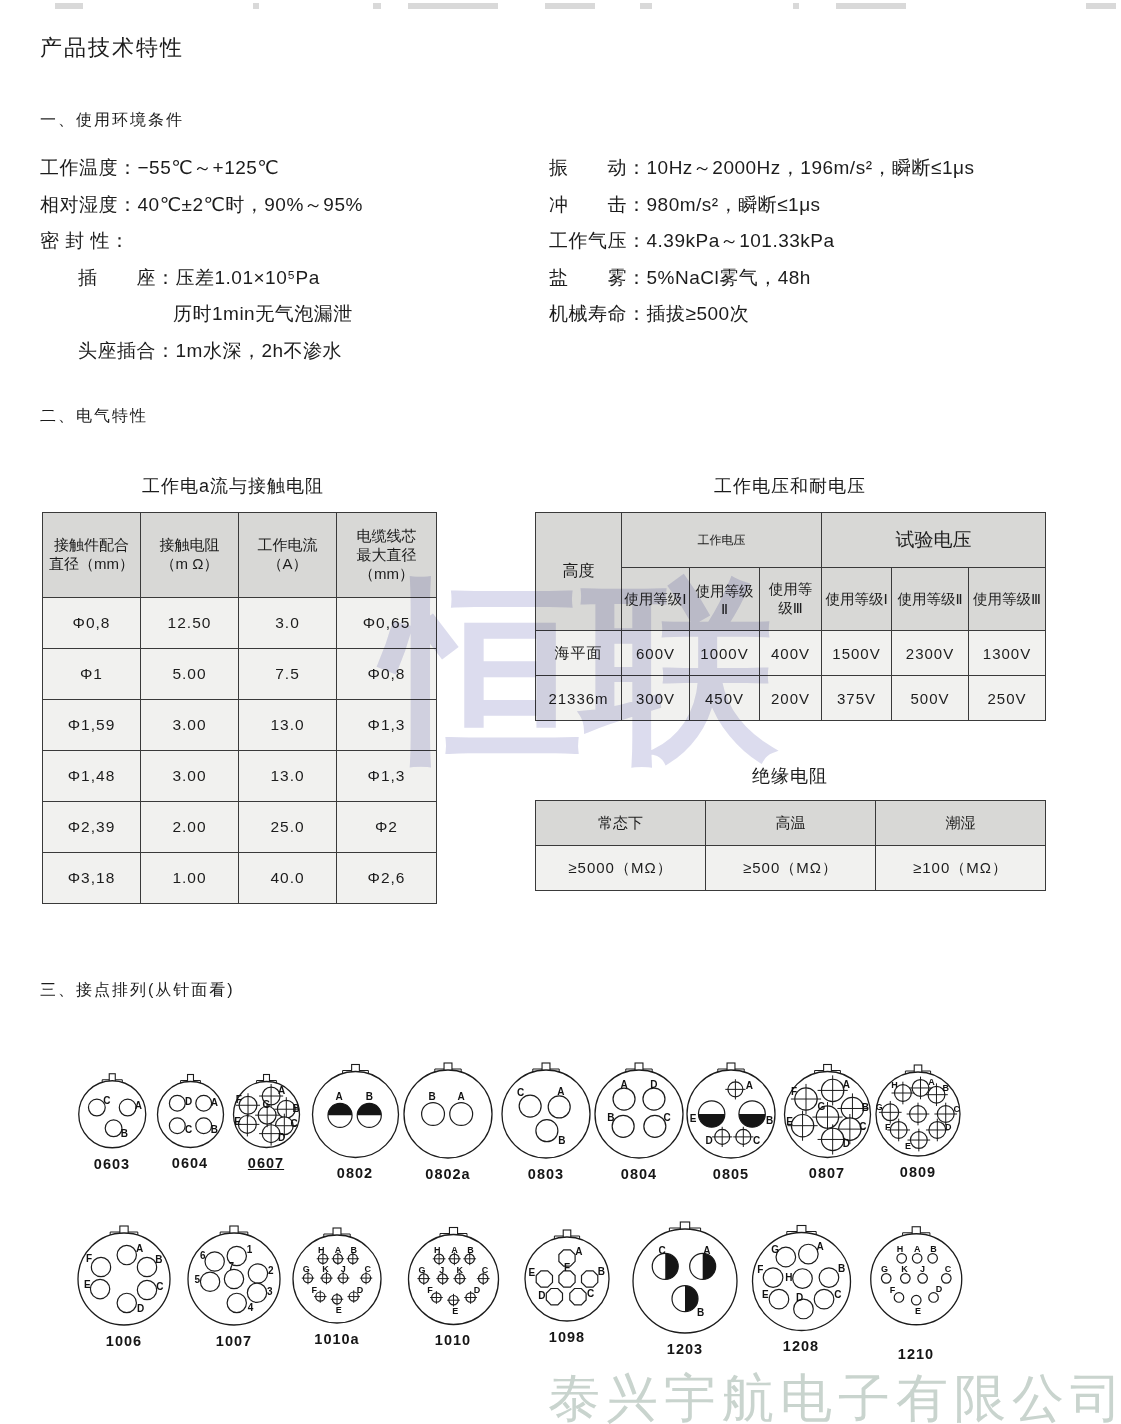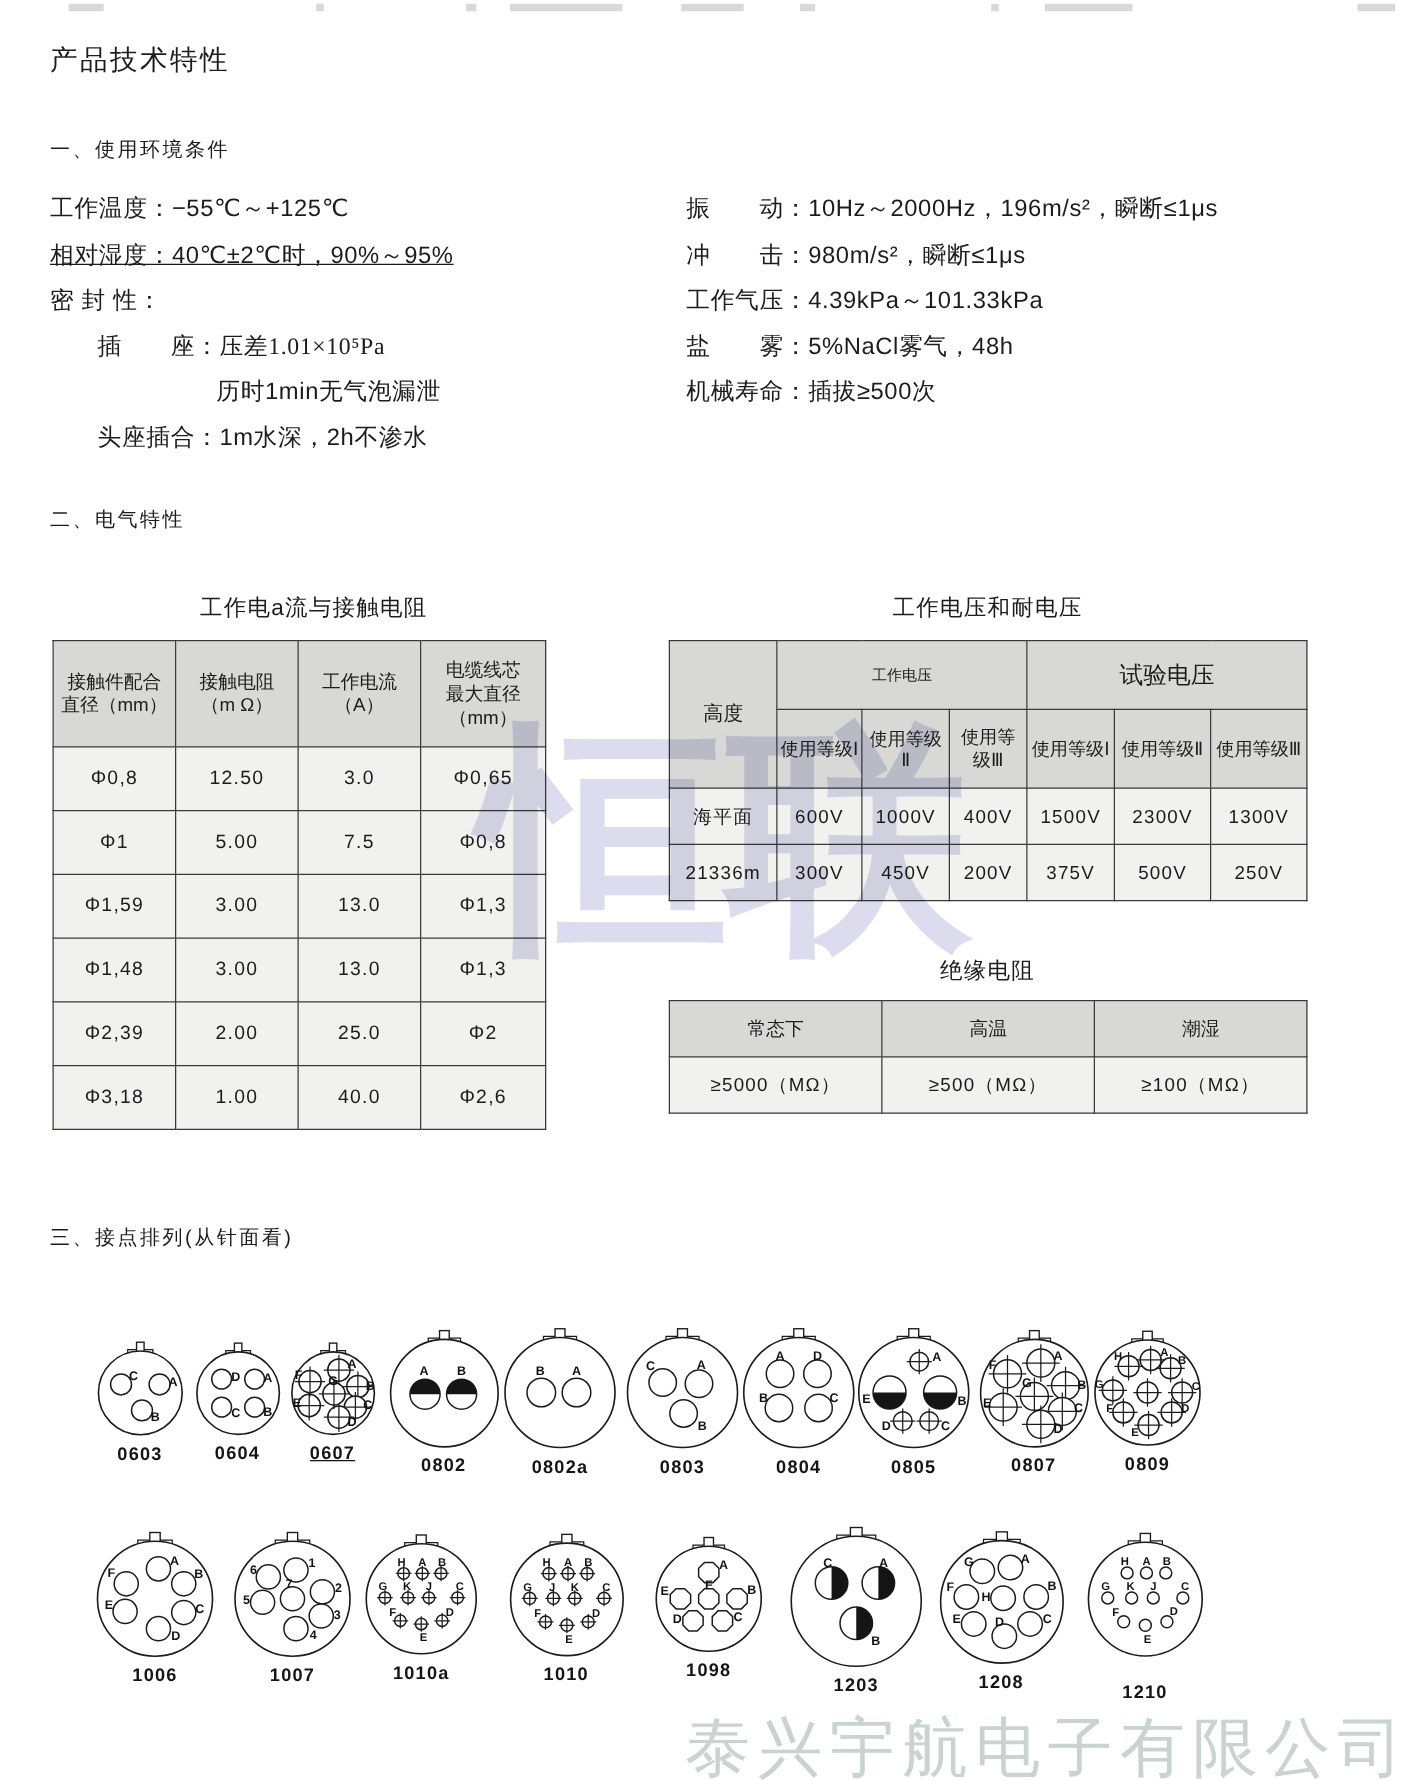--- a/index.html
+++ b/index.html
@@ -6,21 +6,21 @@
   #page{position:relative;width:1121px;height:1424px;background:#ffffff;overflow:hidden;
         font-family:"Liberation Sans","DejaVu Sans",sans-serif;color:#1c1c1c;}
   .frag{position:absolute;top:3px;height:6px;background:#d9d9d9;}
   #title{position:absolute;left:40px;top:33px;font-size:22px;letter-spacing:2px;}
   .section-heading{position:absolute;left:40px;font-size:16px;letter-spacing:2px;}
   #h1{top:110px;} #h2{top:406px;} #h3{top:980px;}
   .spec-col{position:absolute;top:150px;}
   #spec-left{left:40px;} #spec-right{left:549px;}
   .spec-line{font-size:19px;line-height:36.5px;letter-spacing:0.5px;white-space:pre;}
   .table-title{position:absolute;text-align:center;font-size:18px;letter-spacing:1px;}
-  #current-title{left:54px;top:474px;width:394px;}
+  #current-title{left:36px;top:474px;width:394px;}
   #voltage-title{left:535px;top:474px;width:510px;}
   #insulation-title{left:535px;top:764px;width:510px;}
   table{border-collapse:collapse;table-layout:fixed;position:absolute;}
   th,td{border:1px solid #3a3a3a;text-align:center;vertical-align:middle;padding:2px;}
   th{background:#d8d8d6;font-weight:normal;font-size:15px;white-space:pre-line;}
   td{background:#f1f1ef;font-size:15.5px;letter-spacing:1px;}
   #current-table{left:42px;top:512px;width:394px;}
   #current-table thead th{height:80px;}
   #current-table td{height:46px;}
   #voltage-table{left:535px;top:512px;width:510px;}
@@ -54,23 +54,23 @@
   <div class="frag" style="left:640px;width:12px"></div>
   <div class="frag" style="left:793px;width:6px"></div>
   <div class="frag" style="left:836px;width:70px"></div>
   <div class="frag" style="left:1086px;width:30px"></div>
 
   <div id="title">产品技术特性</div>
 
   <div id="h1" class="section-heading">一、使用环境条件</div>
   <div id="spec-left" class="spec-col">
       <div class="spec-line" style="padding-left: 0px;">工作温度：−55℃～+125℃</div>
-      <div class="spec-line" style="padding-left: 0px; text-decoration: underline;">相对湿度：40℃±2℃时，90%～95%</div>
+      <div class="spec-line" style="padding-left: 0px;">相对湿度：40℃±2℃时，90%～95%</div>
       <div class="spec-line" style="padding-left: 0px;">密 封 性：</div>
-      <div class="spec-line" style="padding-left: 38px; font-family: Liberation Serif, serif;">插　　座：压差1.01×10⁵Pa</div>
+      <div class="spec-line" style="padding-left: 38px;">插　　座：压差1.01×10⁵Pa</div>
       <div class="spec-line" style="padding-left: 133px;">历时1min无气泡漏泄</div>
       <div class="spec-line" style="padding-left: 38px;">头座插合：1m水深，2h不渗水</div>
     </div>
   <div id="spec-right" class="spec-col">
       <div class="spec-line" style="padding-left: 0px;">振　　动：10Hz～2000Hz，196m/s²，瞬断≤1μs</div>
       <div class="spec-line" style="padding-left: 0px;">冲　　击：980m/s²，瞬断≤1μs</div>
       <div class="spec-line" style="padding-left: 0px;">工作气压：4.39kPa～101.33kPa</div>
       <div class="spec-line" style="padding-left: 0px;">盐　　雾：5%NaCl雾气，48h</div>
       <div class="spec-line" style="padding-left: 0px;">机械寿命：插拔≥500次</div>
     </div>

